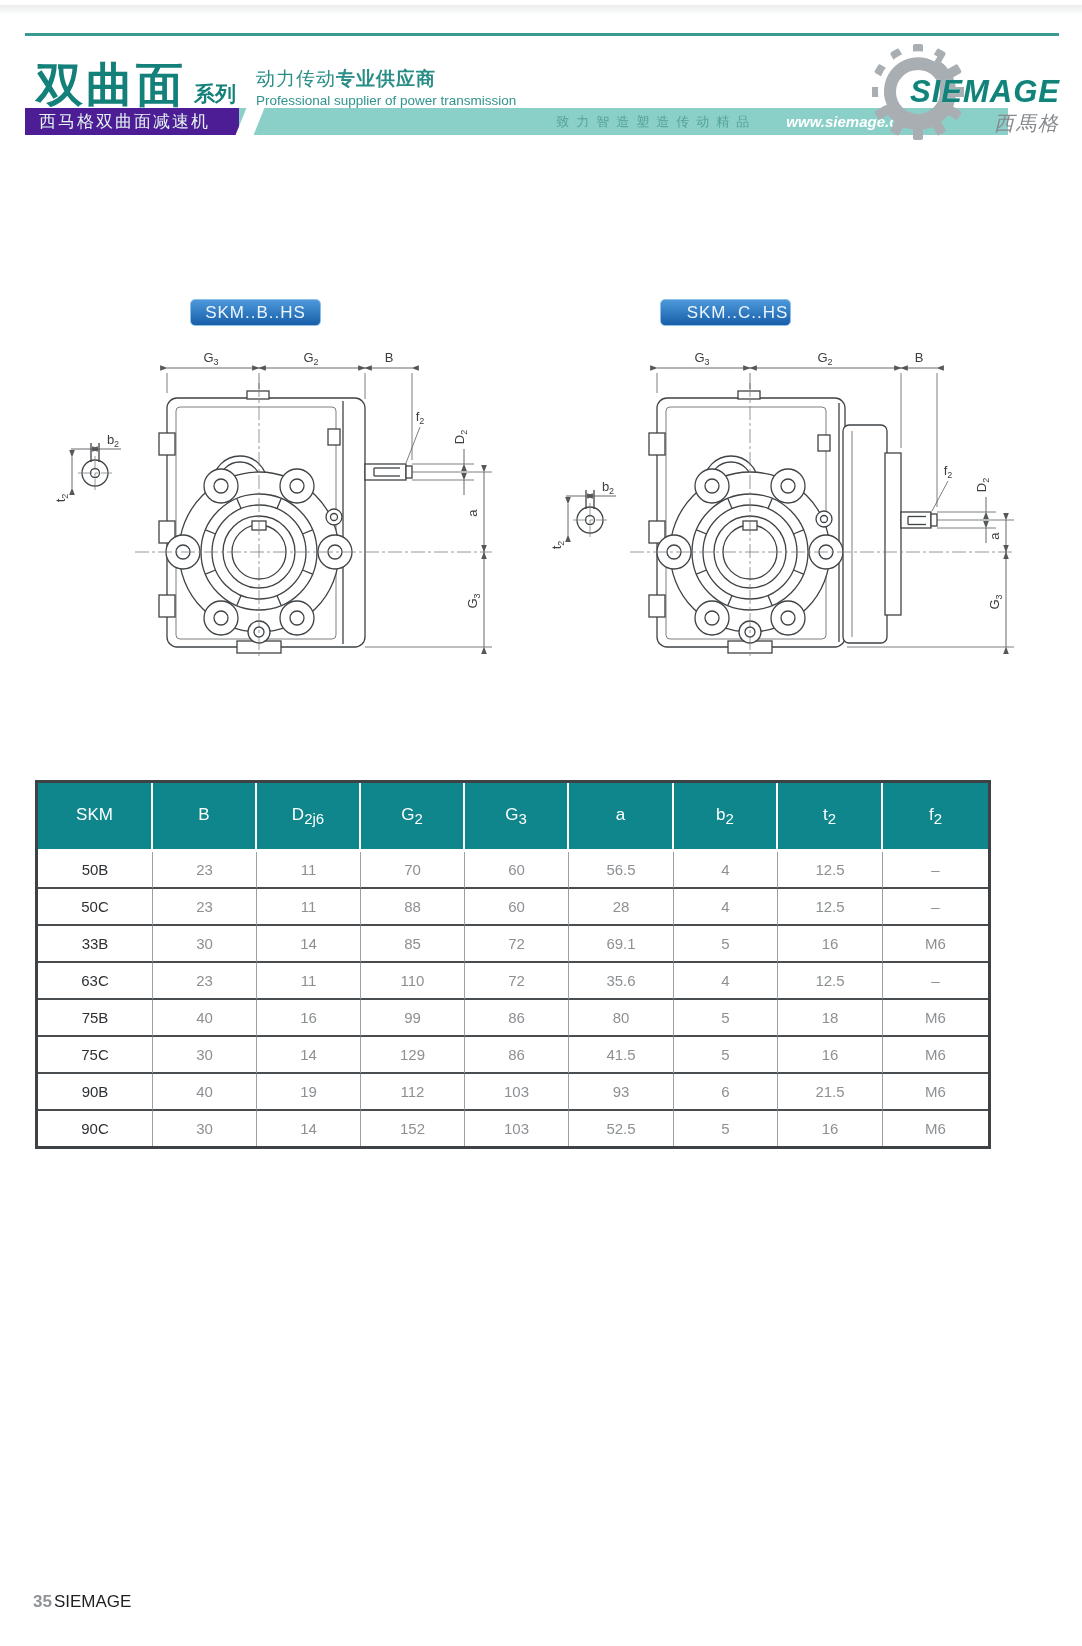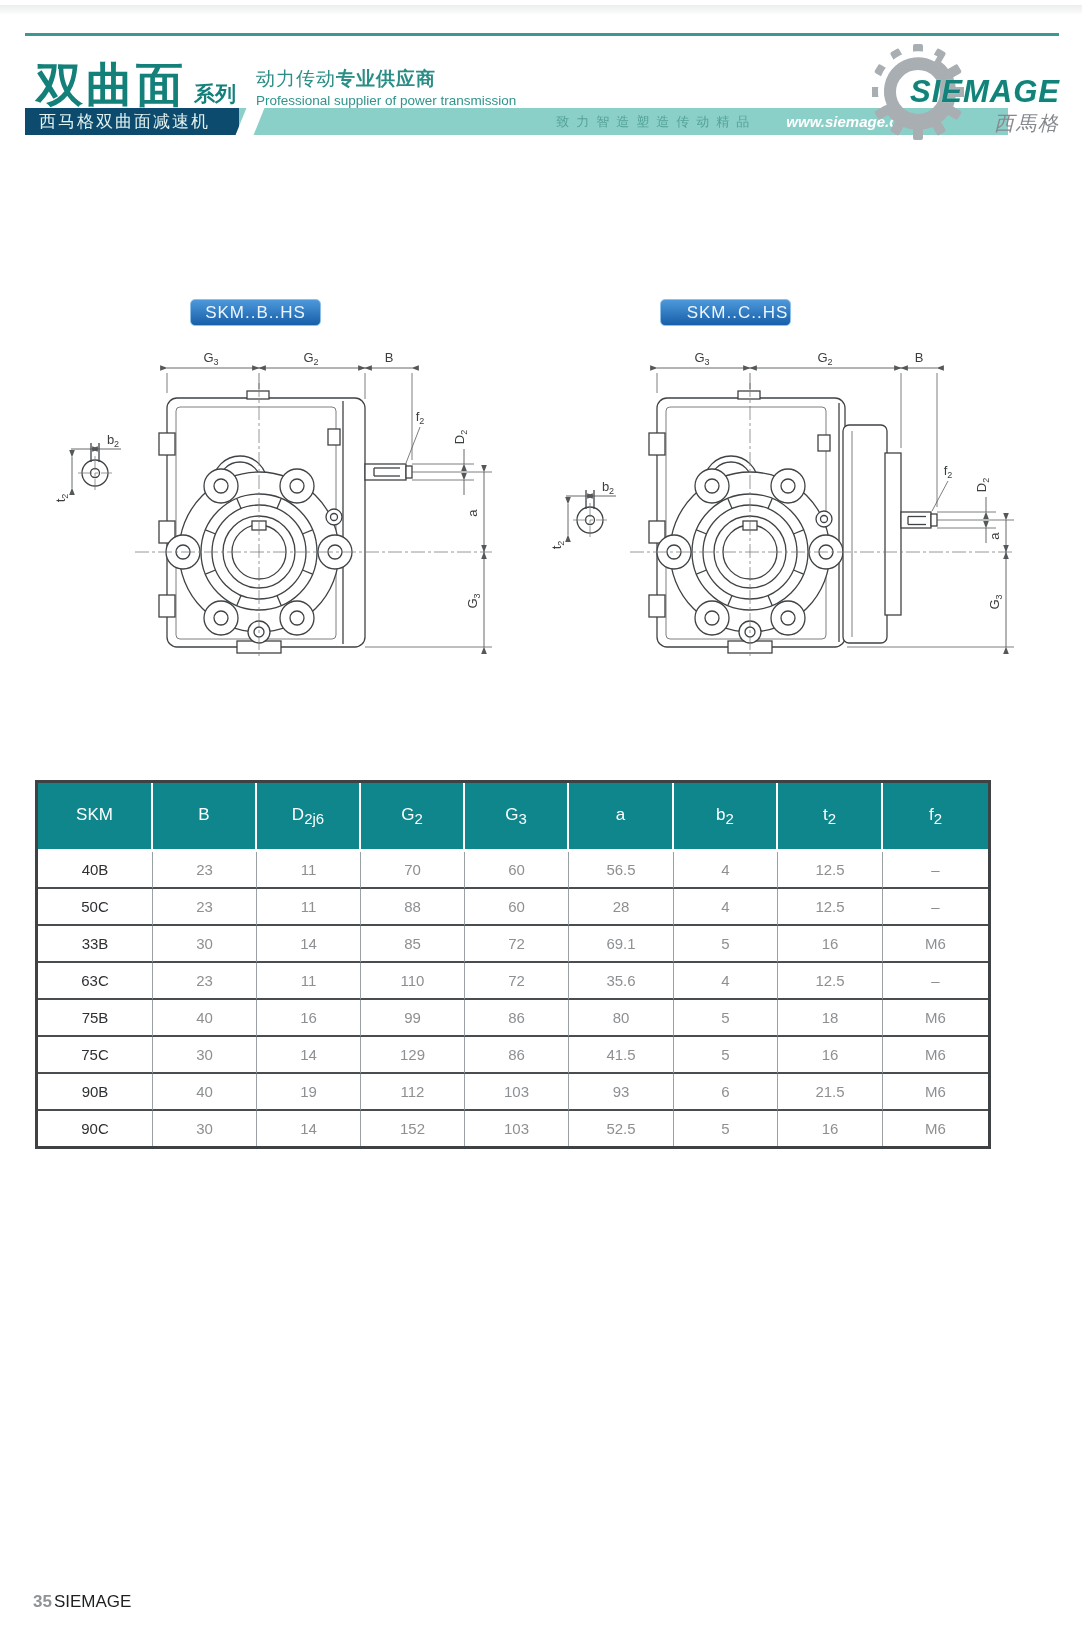--- a/index.html
+++ b/index.html
@@ -11,21 +11,21 @@
 
   
   .brand{position:absolute;left:36px;top:54px;display:flex;align-items:baseline;color:#14807a;}
   .brand .big{font-size:47px;font-weight:bold;letter-spacing:3px;}
   .brand .small{font-size:21px;font-weight:bold;margin-left:8px;}
   .slogan{position:absolute;left:256px;top:66px;color:#2a8e86;}
   .slogan .cn{font-size:19px;letter-spacing:1px;}
   .slogan .cn b{font-weight:bold;}
   .slogan .en{font-size:13.5px;margin-top:1px;color:#2f948c;}
   .banner{position:absolute;left:25px;top:108px;width:983px;height:27px;background:#8bd0c8;}
-  .banner-left{position:absolute;left:0;top:0;width:214px;height:27px;background:#0c4a6e;
+  .banner-left{position:absolute;left:0;top:0;width:214px;height:27px;background:#4c1d95;
         color:#e2f2ee;font-size:17px;letter-spacing:2px;line-height:27px;padding-left:14px;box-sizing:border-box;}
   .banner-sep{position:absolute;left:216px;top:0;width:18px;height:27px;background:#fff;transform:skewX(-22deg);}
   .banner-right{position:absolute;right:0;top:0;height:27px;display:flex;align-items:center;
         justify-content:flex-end;padding-right:88px;}
   .banner-right .s1{font-size:13px;letter-spacing:7px;color:#54a29a;margin-left:31px;}
   .banner-right .s2{font-size:15px;font-weight:bold;font-style:italic;color:#fff;margin-left:30px;}
   .logo{position:absolute;right:14px;top:48px;width:250px;height:96px;}
   .logo .name{position:absolute;right:8px;top:26px;font-size:31px;font-weight:bold;font-style:italic;
         letter-spacing:1px;color:#15817b;text-shadow:0 0 1px #9fd;}
   .logo .cn{position:absolute;right:8px;top:62px;font-size:20px;font-style:italic;color:#85898d;letter-spacing:2px;}
@@ -354,21 +354,21 @@
         <th><span>G</span><sub>2</sub></th>
         <th><span>G</span><sub>3</sub></th>
         <th><span>a</span><sub></sub></th>
         <th><span>b</span><sub>2</sub></th>
         <th><span>t</span><sub>2</sub></th>
         <th><span>f</span><sub>2</sub></th>
       </tr>
     </thead>
     <tbody>
       <tr>
-        <td class="model">40B</td>
+        <td class="model">50B</td>
         <td>23</td>
         <td>11</td>
         <td>70</td>
         <td>60</td>
         <td>56.5</td>
         <td>4</td>
         <td>12.5</td>
         <td>–</td>
       </tr>
       <tr>

